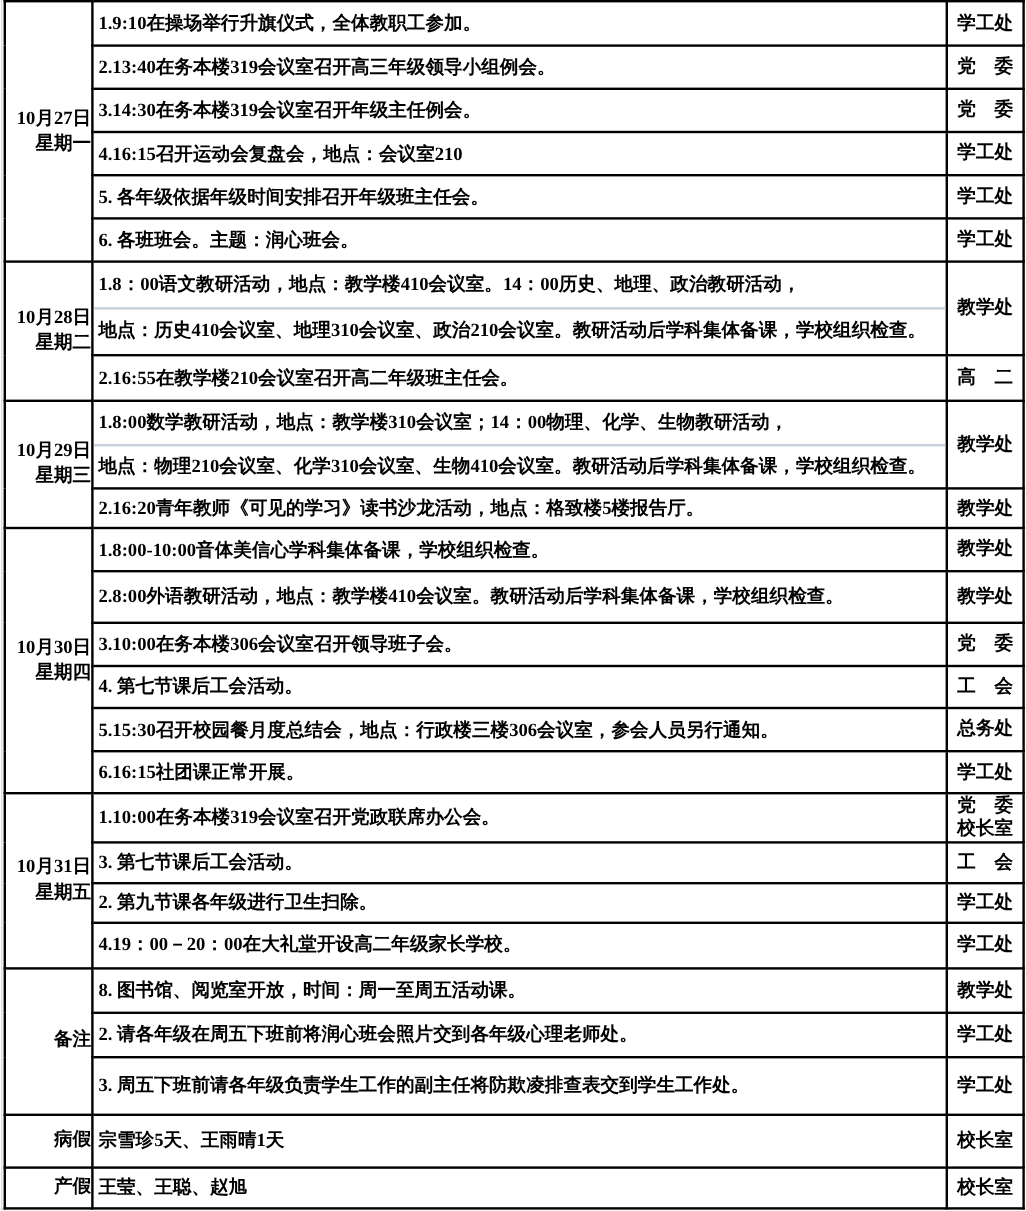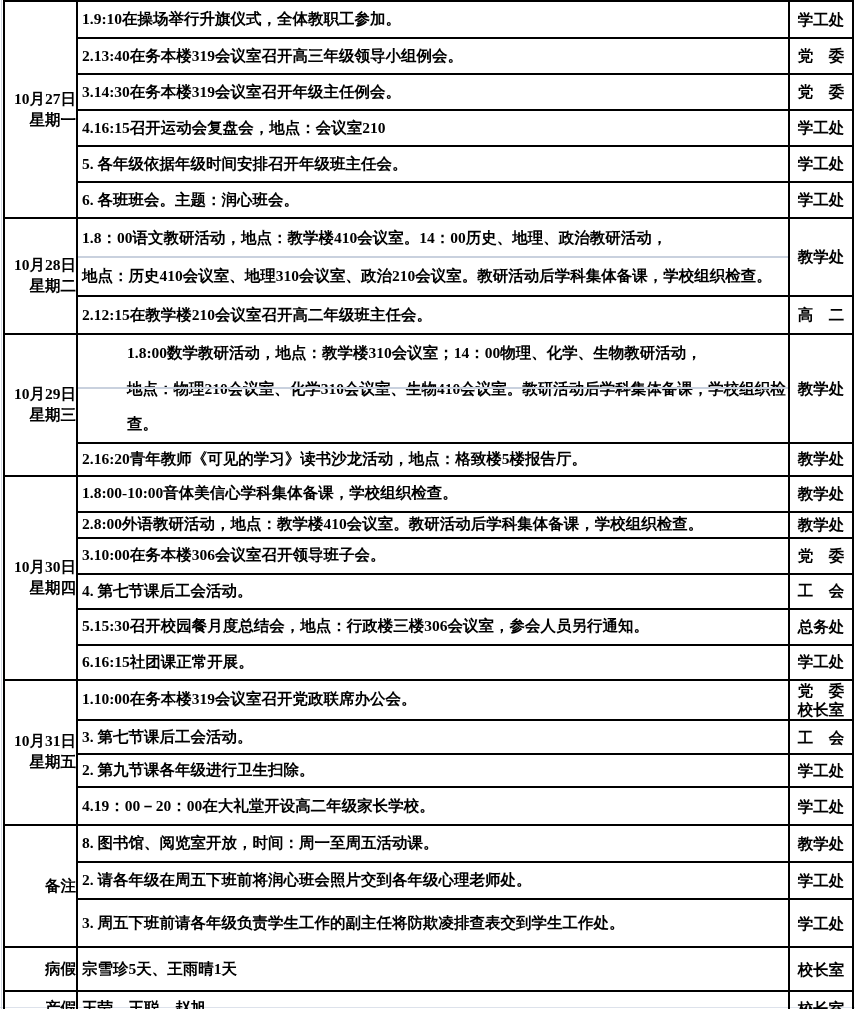--- a/index.html
+++ b/index.html
@@ -137,49 +137,49 @@
 星期二</td>
           <td class="task two-line">
             <div class="task-text" style="line-height: 38px;">1.8：00语文教研活动，地点：教学楼410会议室。14：00历史、地理、政治教研活动，
 地点：历史410会议室、地理310会议室、政治210会议室。教研活动后学科集体备课，学校组织检查。</div>
             <div class="cell-divider"></div>
           </td>
           <td class="dept">教学处</td>
         </tr>
         <tr style="height: 38px;">
           <td class="task">
-            <div class="task-text">2.12:15在教学楼210会议室召开高二年级班主任会。</div>
+            <div class="task-text">2.16:55在教学楼210会议室召开高二年级班主任会。</div>
           </td>
           <td class="dept">高　二</td>
         </tr>
         <tr style="height: 71px;">
           <td class="day" rowspan="2">10月29日
 星期三</td>
           <td class="task two-line">
-            <div class="task-text" style="line-height: 35.5px; margin-left: 45px;">1.8:00数学教研活动，地点：教学楼310会议室；14：00物理、化学、生物教研活动，
+            <div class="task-text" style="line-height: 35.5px;">1.8:00数学教研活动，地点：教学楼310会议室；14：00物理、化学、生物教研活动，
 地点：物理210会议室、化学310会议室、生物410会议室。教研活动后学科集体备课，学校组织检查。</div>
             <div class="cell-divider"></div>
           </td>
           <td class="dept">教学处</td>
         </tr>
         <tr style="height: 33px;">
           <td class="task">
             <div class="task-text">2.16:20青年教师《可见的学习》读书沙龙活动，地点：格致楼5楼报告厅。</div>
           </td>
           <td class="dept">教学处</td>
         </tr>
         <tr style="height: 36px;">
           <td class="day" rowspan="6">10月30日
 星期四</td>
           <td class="task">
             <div class="task-text">1.8:00-10:00音体美信心学科集体备课，学校组织检查。</div>
           </td>
           <td class="dept">教学处</td>
         </tr>
-        <tr style="height: 26px;">
+        <tr style="height: 43px;">
           <td class="task">
             <div class="task-text">2.8:00外语教研活动，地点：教学楼410会议室。教研活动后学科集体备课，学校组织检查。</div>
           </td>
           <td class="dept">教学处</td>
         </tr>
         <tr style="height: 36px;">
           <td class="task">
             <div class="task-text">3.10:00在务本楼306会议室召开领导班子会。</div>
           </td>
           <td class="dept">党　委</td>

